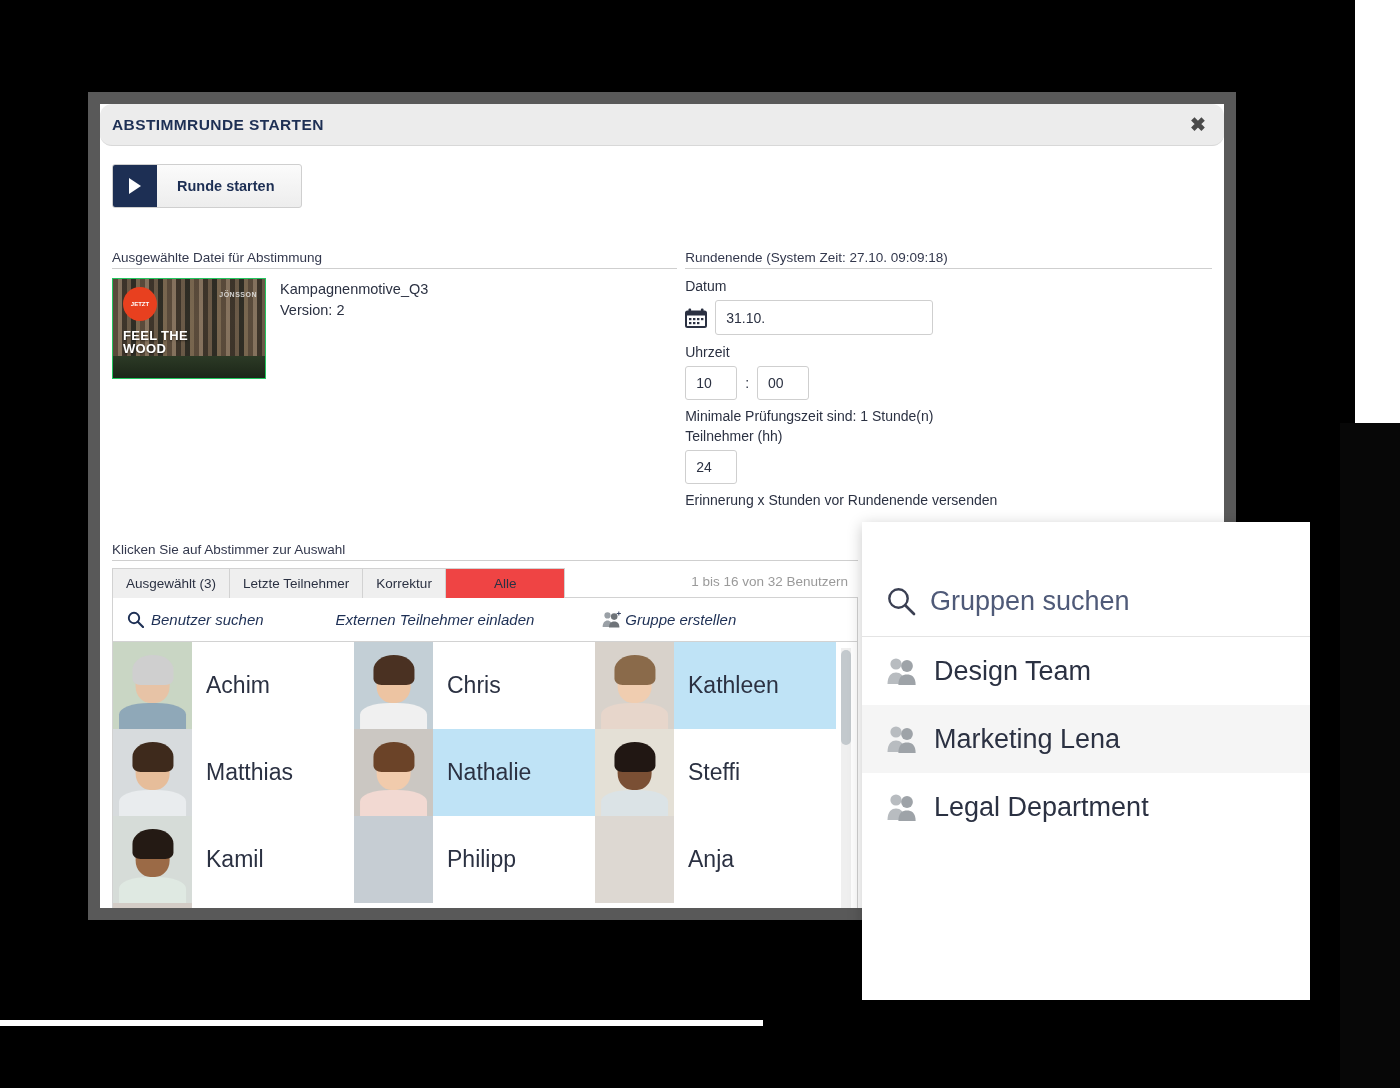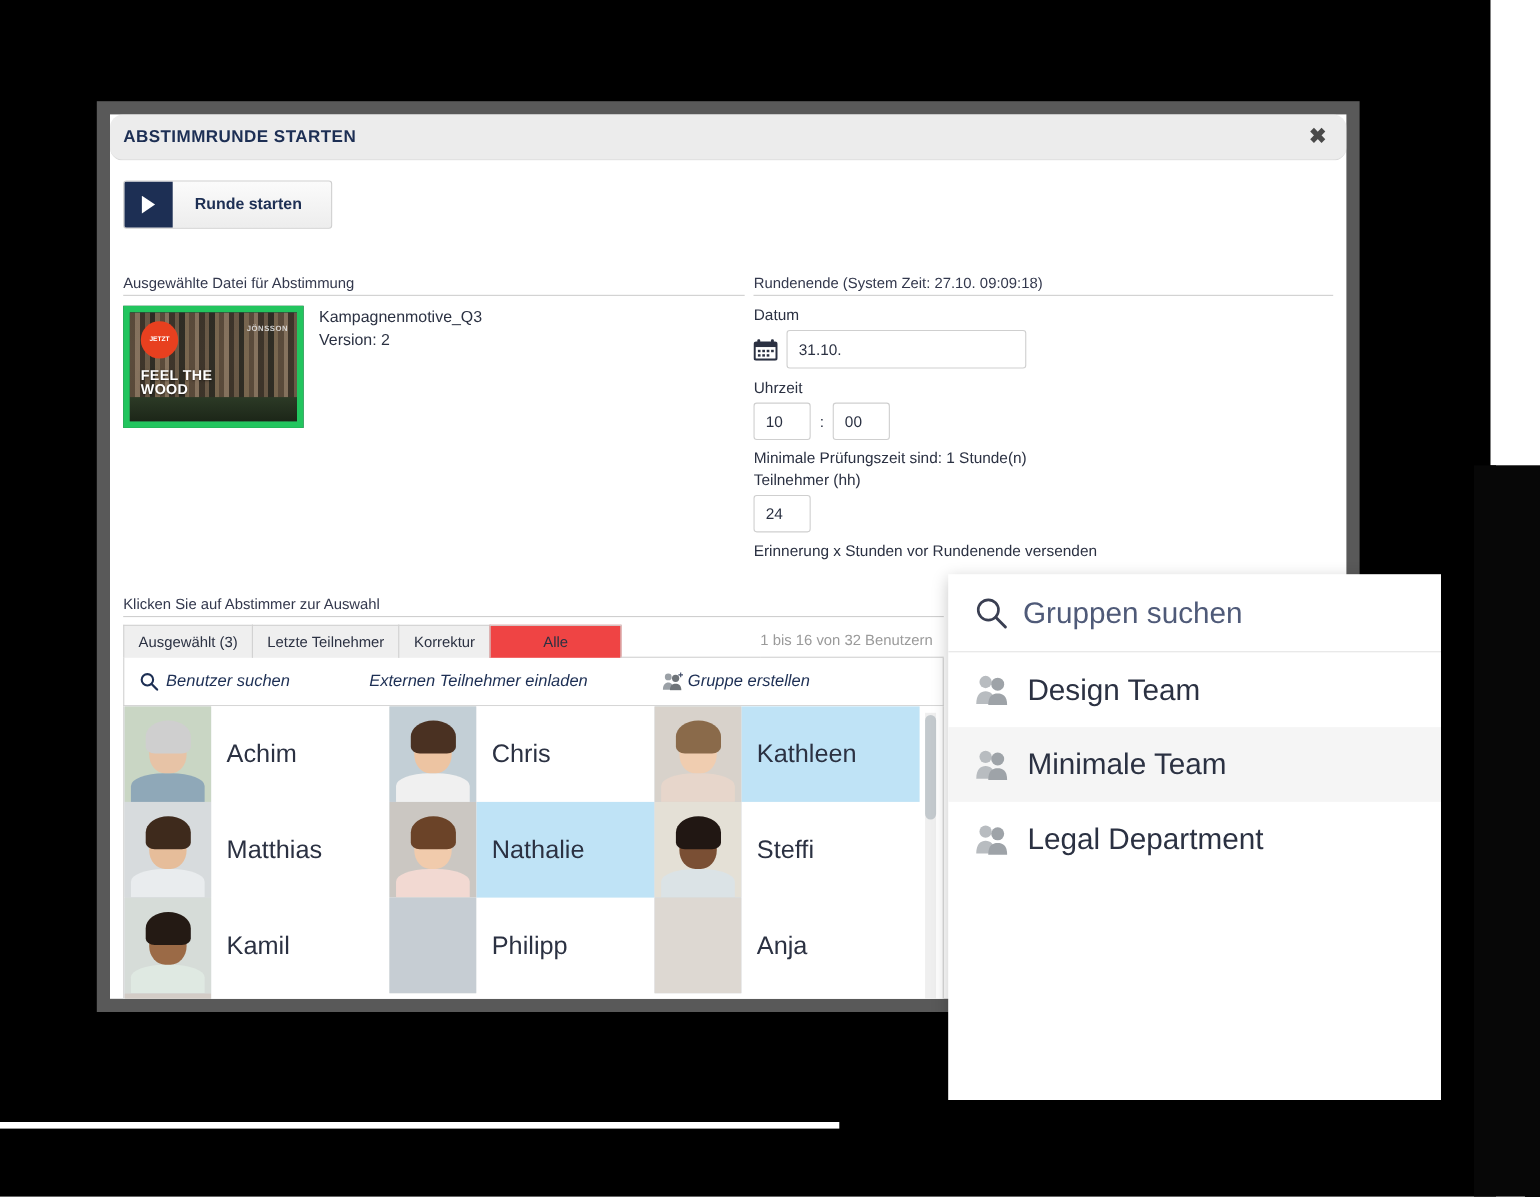--- a/index.html
+++ b/index.html
@@ -58,21 +58,21 @@
   
   .upper{display:flex;margin-top:42px;}
   .col-left{width:575px;}
   .col-right{width:536px;margin-left:8px;}
   .sec-label{
     font-size:13.5px;color:#33384d;padding-bottom:3px;
     border-bottom:1px solid #cfcfcf;
   }
   .file-row{display:flex;margin-top:9px;}
   .thumb{
-    width:152px;height:99px;border:6px solid #22c55e;background:#1d2a2a;
+    width:152px;height:99px;border:1px solid #22c55e;background:#1d2a2a;
     position:relative;overflow:hidden;flex:none;
   }
   .thumb .sky{position:absolute;inset:0;
     background:linear-gradient(#2e3f3b 0%,#4a5a4a 40%,#2b3a2c 100%);}
   .thumb .trunks{position:absolute;inset:0;
     background:repeating-linear-gradient(90deg,
       #5c4a3a 0px,#5c4a3a 5px,#8b7560 5px,#8b7560 9px,
       #3d3228 9px,#3d3228 14px,#6d5a47 14px,#6d5a47 18px,
       #2e2a22 18px,#2e2a22 23px,#7d6850 23px,#7d6850 27px);
     opacity:.92;}
@@ -184,21 +184,21 @@
   }
 
   
   .groups-popup{
     position:absolute;left:862px;top:522px;width:448px;height:478px;
     background:#ffffff;box-shadow:0 3px 14px rgba(0,0,0,.22);
     box-sizing:border-box;overflow:hidden;
   }
   .grp-search{
     height:71px;display:flex;align-items:center;padding-left:24px;
-    border-bottom:1px solid #e4e4e4;box-sizing:border-box;
+    border-bottom:1px solid #e4e4e4;box-sizing:border-box;margin-top:44px;
   }
   .grp-search .mag2{width:30px;height:30px;margin-right:14px;flex:none;}
   .grp-search .ph{font-size:27px;color:#4f5a78;}
   .grp-item{
     height:68px;display:flex;align-items:center;padding-left:24px;
     font-size:27px;color:#2b3142;cursor:pointer;box-sizing:border-box;
   }
   .grp-item.hl{background:#f5f5f5;}
   .grp-item .gi{width:34px;height:30px;margin-right:14px;flex:none;}
 </style>
@@ -460,21 +460,21 @@
         </svg>
         <span>Design Team</span>
       </div>
       <div class="grp-item hl">
         <svg class="gi" viewBox="0 0 34 30">
           <circle cx="10" cy="8" r="5.6" fill="#b8bcc0"></circle>
           <path d="M1.5 28 C1.5 19.5 5.6 16.4 10 16.4 C14.4 16.4 18.5 19.5 18.5 28 Z" fill="#b8bcc0"></path>
           <circle cx="21" cy="10" r="5.9" fill="#9ea3a8"></circle>
           <path d="M12.4 29 C12.4 20.2 16.6 18.4 21 18.4 C25.4 18.4 29.6 20.2 29.6 29 Z" fill="#9ea3a8"></path>
         </svg>
-        <span>Minimale Team</span>
+        <span>Marketing Lena</span>
       </div>
       <div class="grp-item">
         <svg class="gi" viewBox="0 0 34 30">
           <circle cx="10" cy="8" r="5.6" fill="#b8bcc0"></circle>
           <path d="M1.5 28 C1.5 19.5 5.6 16.4 10 16.4 C14.4 16.4 18.5 19.5 18.5 28 Z" fill="#b8bcc0"></path>
           <circle cx="21" cy="10" r="5.9" fill="#9ea3a8"></circle>
           <path d="M12.4 29 C12.4 20.2 16.6 18.4 21 18.4 C25.4 18.4 29.6 20.2 29.6 29 Z" fill="#9ea3a8"></path>
         </svg>
         <span>Legal Department</span>
       </div>

